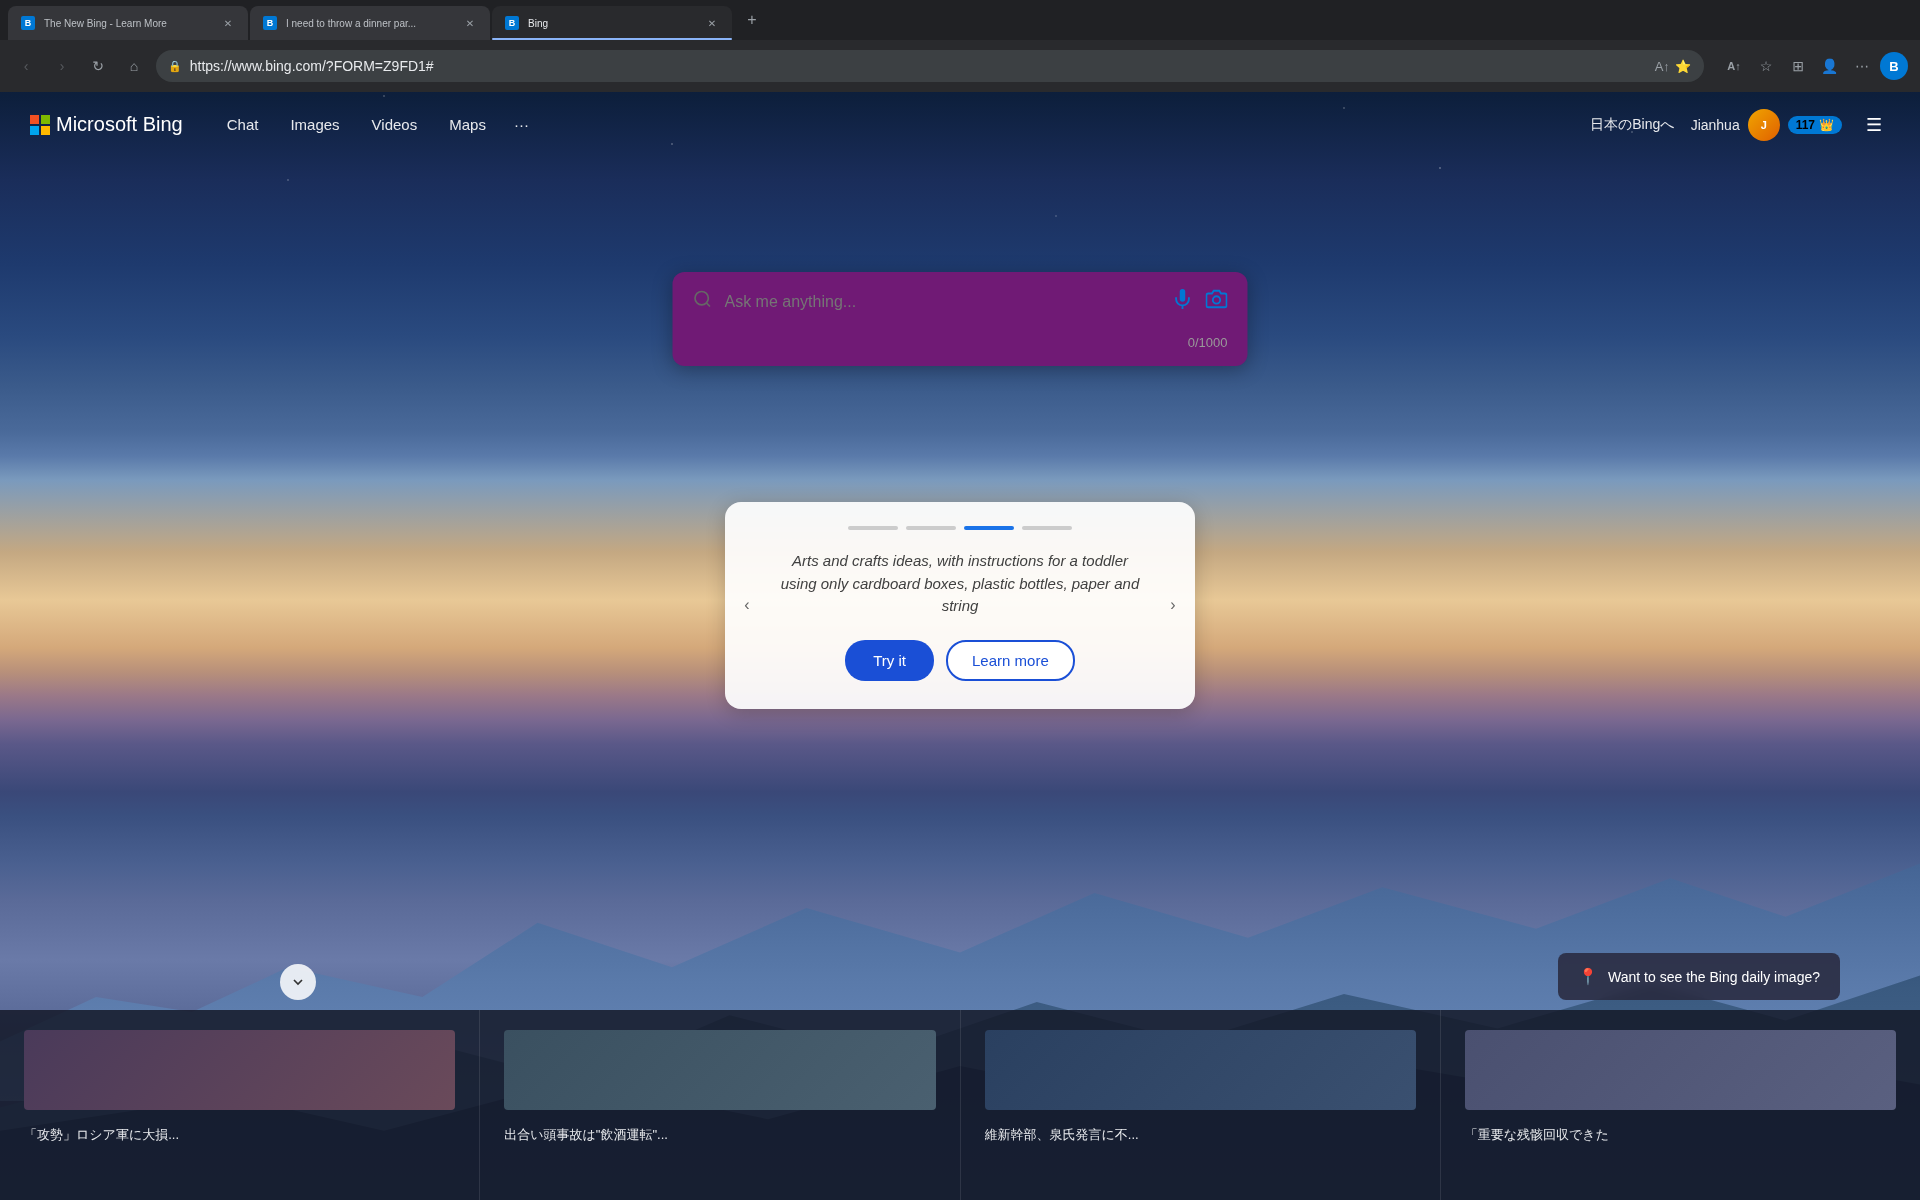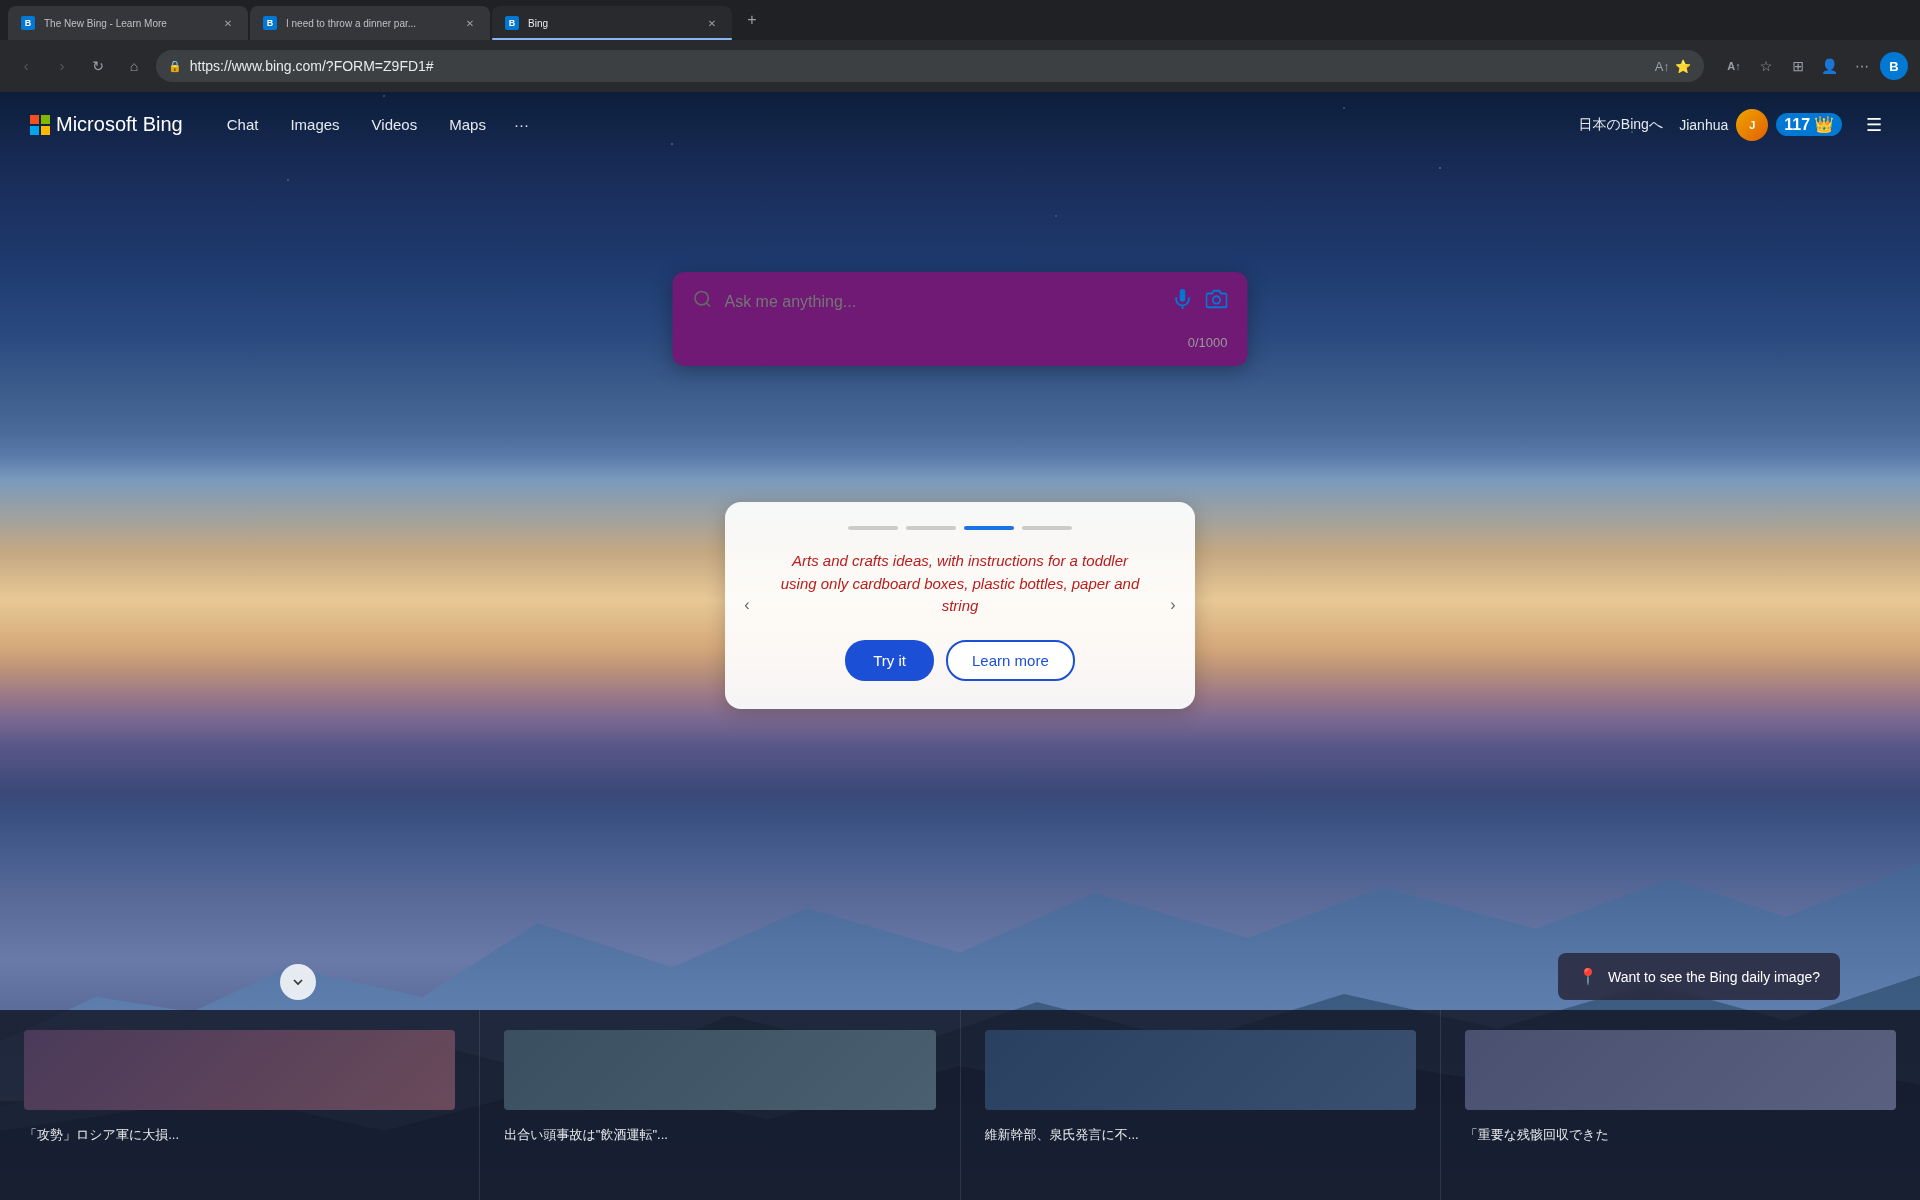--- a/index.html
+++ b/index.html
@@ -350,24 +350,24 @@
       display: flex;
       align-items: center;
       justify-content: center;
       font-size: 11px;
       color: white;
       font-weight: bold;
     }
 
     .user-points {
       background: #0078d4;
-      color: #ffffff;
+      color: #000000;
       border-radius: 12px;
       padding: 2px 8px;
-      font-size: 16px;
+      font-size: 12px;
       font-weight: 600;
       display: flex;
       align-items: center;
       gap: 4px;
     }
 
     .hamburger-btn {
       width: 32px;
       height: 32px;
       display: flex;
@@ -475,21 +475,21 @@
       color: #666;
       font-size: 16px;
     }
 
     .carousel-nav.prev { left: 8px; }
     .carousel-nav.next { right: 8px; }
 
     .suggestion-text {
       text-align: center;
       font-size: 15px;
-      color: #b91c1c;
+      color: #404040;
       line-height: 1.5;
       font-style: italic;
       margin-bottom: 22px;
       padding: 0 20px;
     }
 
     .suggestion-actions {
       display: flex;
       justify-content: center;
       gap: 12px;

